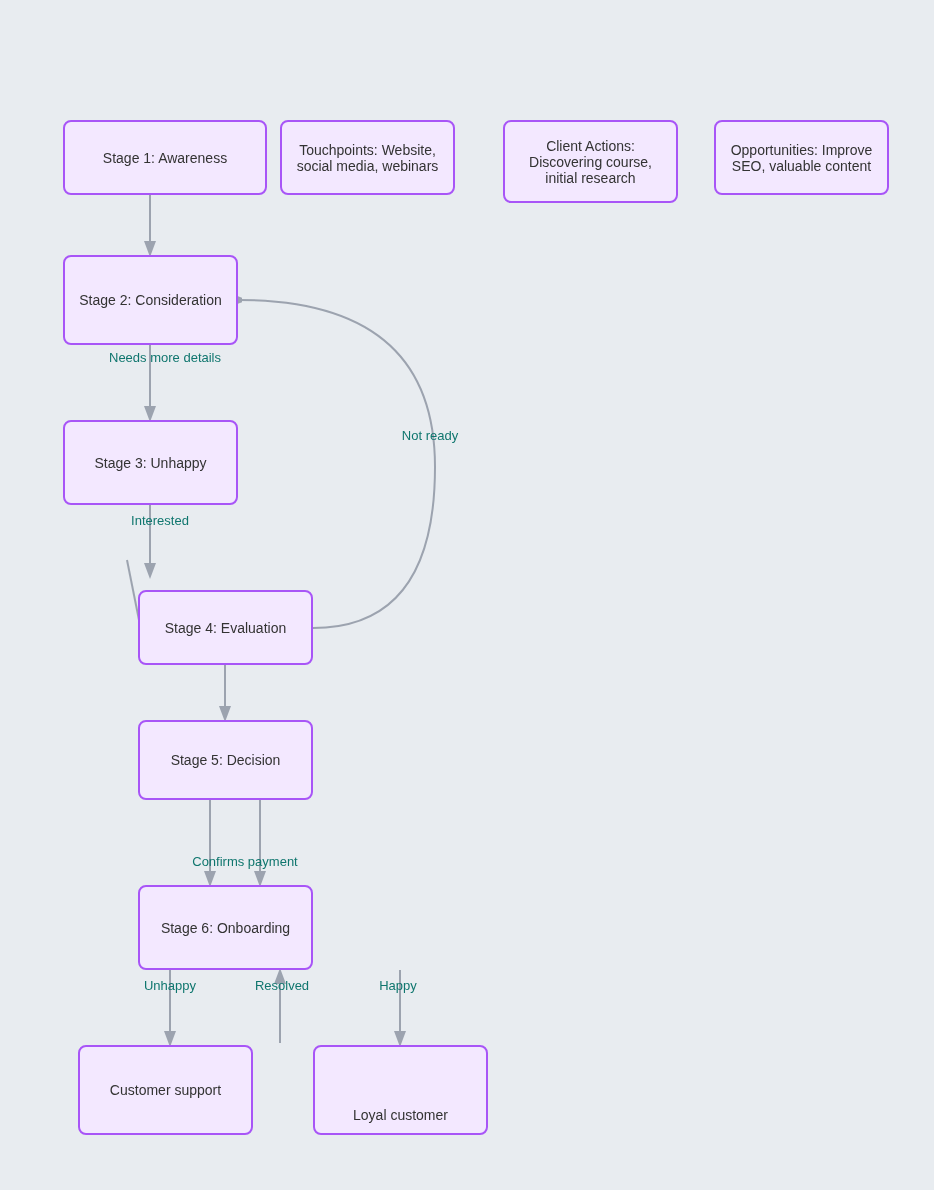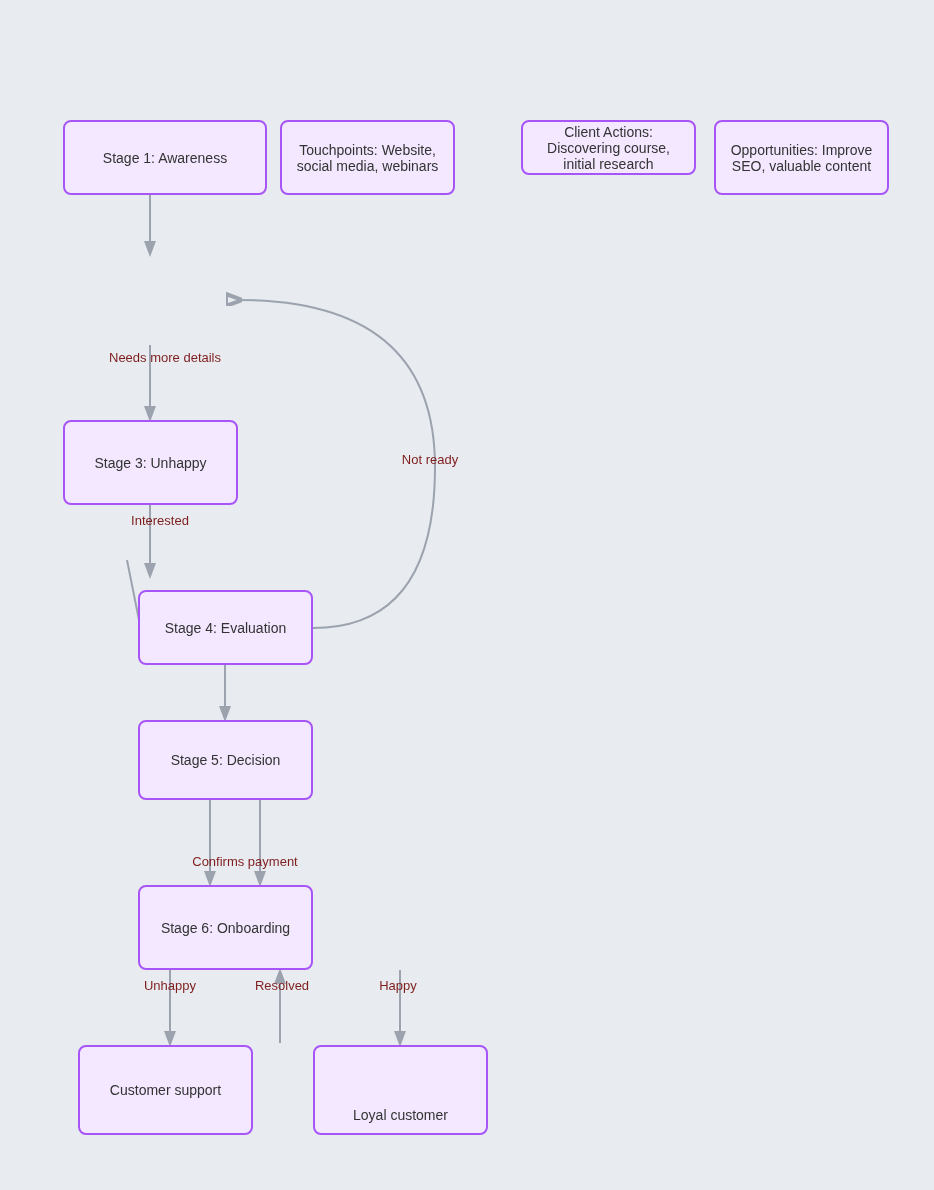--- a/index.html
+++ b/index.html
@@ -25,21 +25,21 @@
       align-items: center;
       justify-content: center;
       text-align: center;
       font-size: 14px;
       color: #333;
       padding: 10px;
     }
     .label {
       position: absolute;
       font-size: 13px;
-      color: #7f1d1d;
+      color: #0f766e;
       text-align: center;
     }
     svg.arrows {
       position: absolute;
       top: 0;
       left: 0;
       width: 934px;
       height: 1190px;
       pointer-events: none;
     }
@@ -95,38 +95,41 @@
   </svg>
 
   <div class="box" style="left:63px; top:120px; width:204px; height:75px;">
     <span>Stage 1: Awareness</span>
   </div>
 
   <div class="box" style="left:280px; top:120px; width:175px; height:75px;justify-content:center;">
     <span>Touchpoints: Website, social media, webinars</span>
   </div>
 
-  <div class="box" style="left:521px; top:120px; width:175px; height:55px;">
+  <div class="box" style="left:503px; top:120px; width:175px; height:83px;">
     <span>Client Actions: Discovering course, initial research</span>
   </div>
 
   <div class="box" style="left:714px; top:120px; width:175px; height:75px;justify-content:flex-end;">
     <span>Opportunities: Improve SEO, valuable content</span>
   </div>
 
+  <div class="box" style="left:63px; top:255px; width:175px; height:90px;">
+    <span>Stage 2: Consideration</span>
+  </div>
 
   <div class="label" style="left:85px; top:350px; width:160px;">Needs more details</div>
 
   <div class="box" style="left:63px; top:420px; width:175px; height:85px;">
     <span>Stage 3: Unhappy</span>
   </div>
 
   <div class="label" style="left:110px; top:513px; width:100px;">Interested</div>
 
-  <div class="label" style="left:390px; top:452px; width:80px;">Not ready</div>
+  <div class="label" style="left:390px; top:428px; width:80px;">Not ready</div>
 
   <div class="box" style="left:138px; top:590px; width:175px; height:75px;">
     <span>Stage 4: Evaluation</span>
   </div>
 
   <div class="box" style="left:138px; top:720px; width:175px; height:80px;align-items:center;">
     <span>Stage 5: Decision</span>
   </div>
 
   <div class="label" style="left:170px; top:810px; width:150px;margin-top:44px;">Confirms payment</div>

